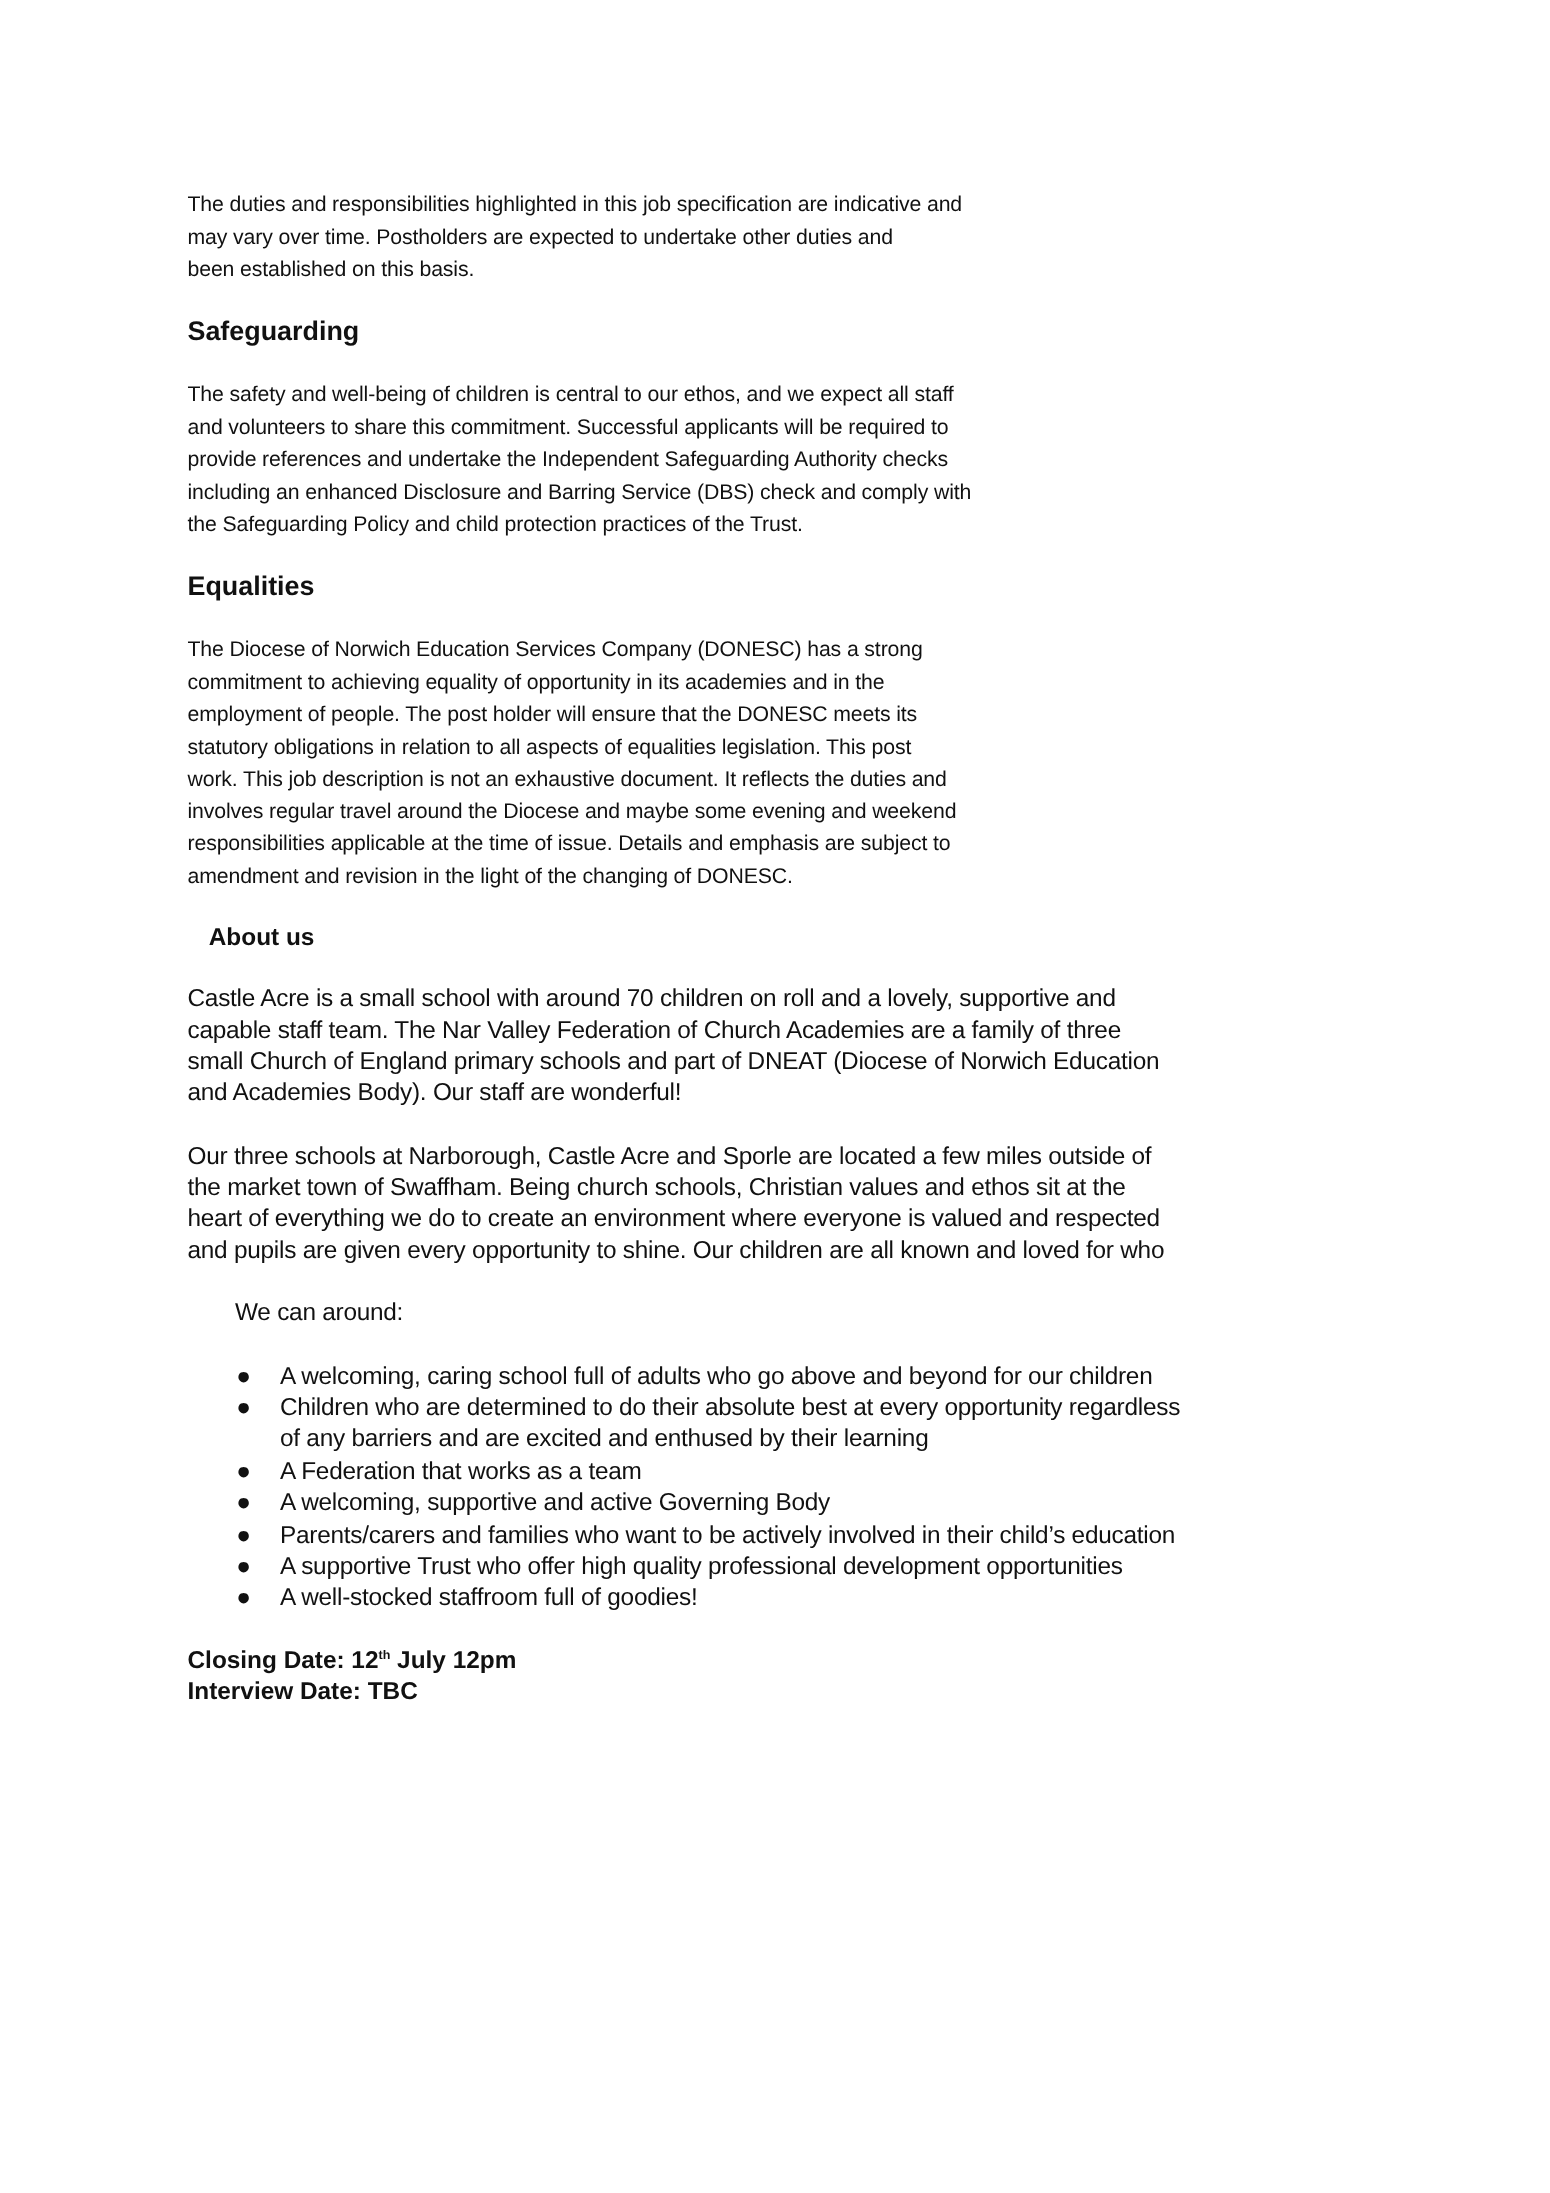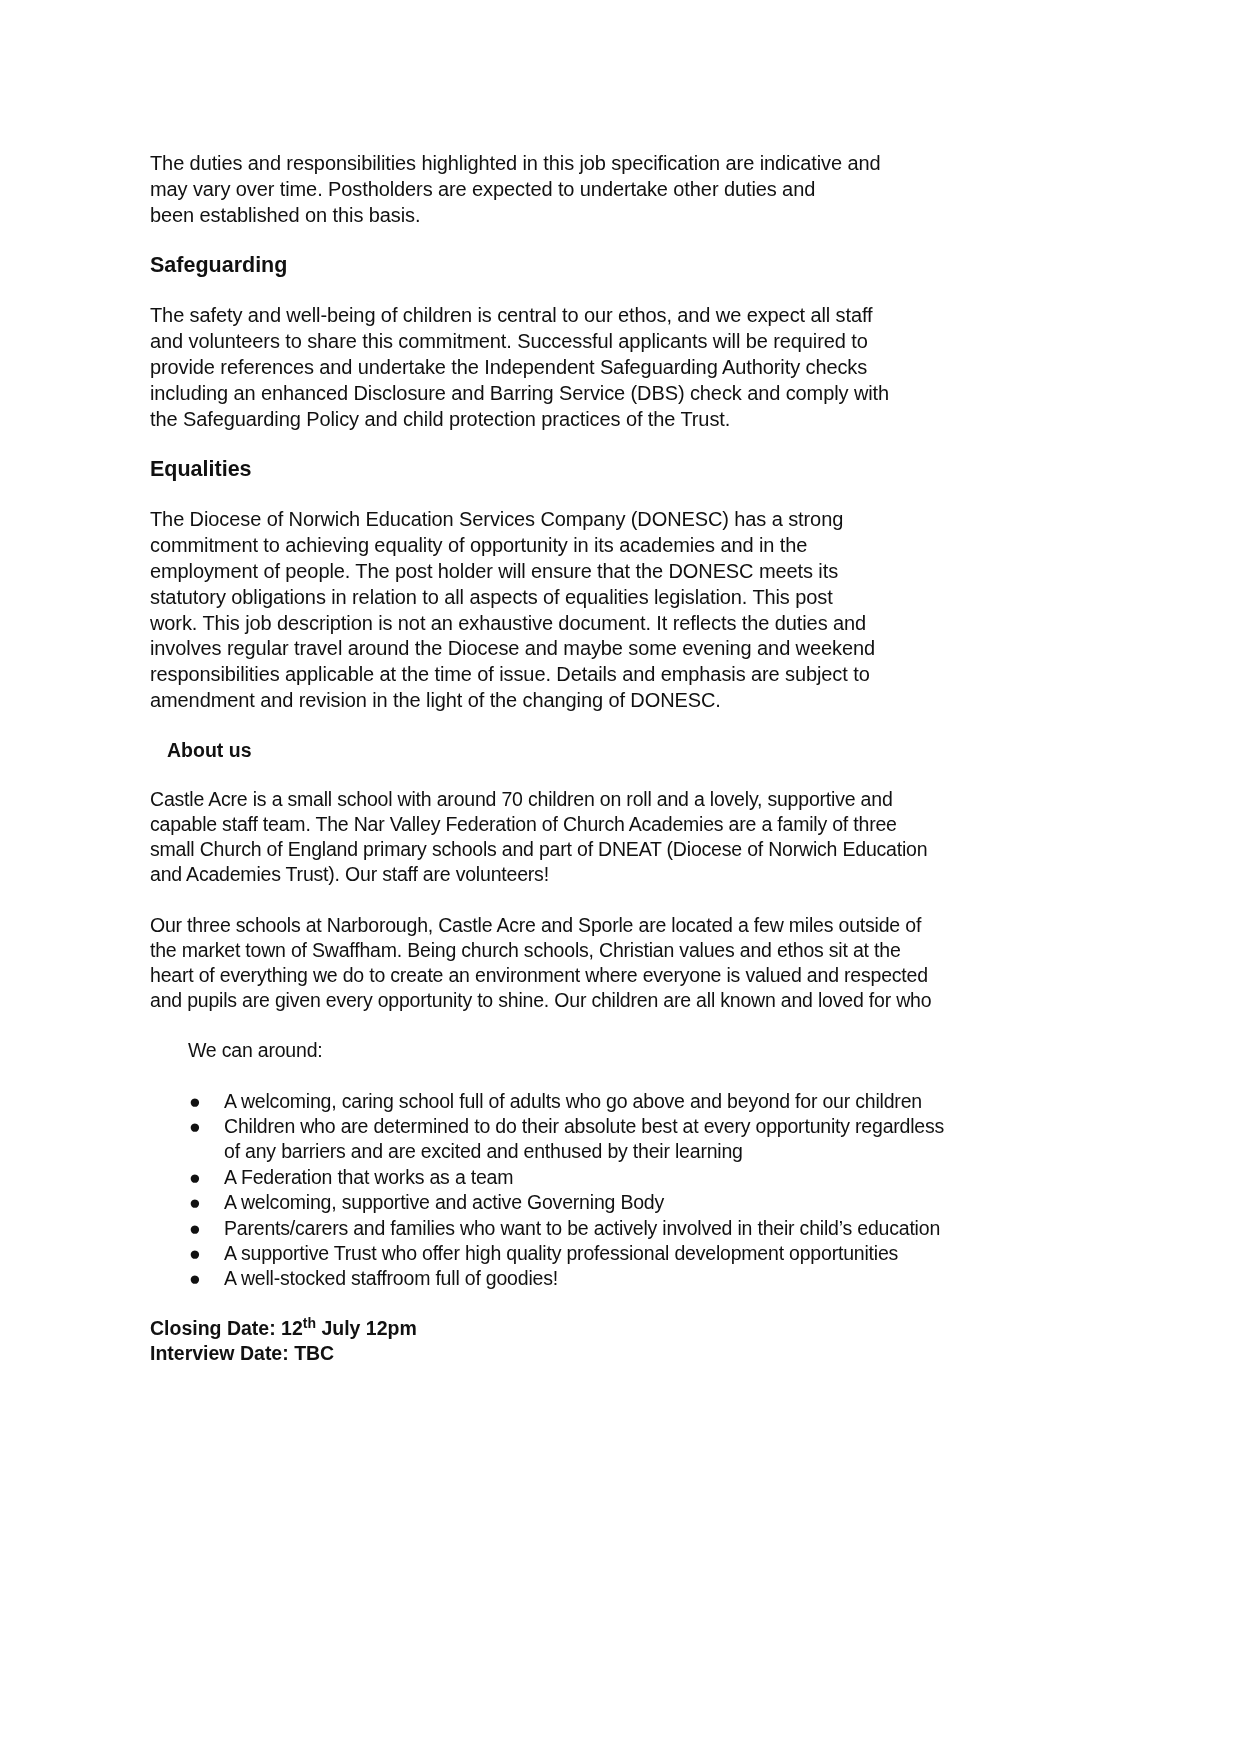--- a/index.html
+++ b/index.html
@@ -1,27 +1,27 @@
 <!DOCTYPE html>
 <html><head>
 <meta charset="utf-8">
 <style>
   html, body { margin: 0; padding: 0; background: #ffffff; }
   body { width: 1240px; height: 1754px; position: relative; overflow: hidden; font-family: "Liberation Sans", sans-serif; color: #111111; }
   .page { position: absolute; left: 150px; top: 151px; width: 950px; }
-  .p1 { font-size: 20px; line-height: 25.8px; margin: 0; letter-spacing: -0.1px; }
+  .p1 { font-size: 17px; line-height: 25.8px; margin: 0; letter-spacing: -0.1px; }
   .h1 { font-size: 21.5px; line-height: 26px; font-weight: bold; margin: 0; }
   .p2 { font-size: 19.5px; line-height: 25.2px; margin: 0; letter-spacing: -0.2px; }
   .h2 { font-size: 19.5px; line-height: 26px; font-weight: bold; margin: 17px; }
   .line { display: block; white-space: nowrap; }
   ul.bullets { list-style: none; margin: 0; padding: 0; }
   ul.bullets li { position: relative; padding-left: 74px; font-size: 19.5px; line-height: 25.4px; letter-spacing: -0.2px; }
   ul.bullets li .dot { position: absolute; left: 39px; top: 0; }
   .bold-line { font-size: 19.5px; line-height: 25.5px; font-weight: bold; margin: 0; display:block; }
-  sup { font-size: 14px; line-height: 0; vertical-align: 7px; }
+  sup { font-size: 10px; line-height: 0; vertical-align: 7px; }
 </style>
 </head>
 <body>
 
 <div class="page">
 
   <div class="p1">
     <span class="line">The duties and responsibilities highlighted in this job specification are indicative and</span>
     <span class="line">may vary over time.  Postholders are expected to undertake other duties and</span>
     <span class="line">been established on this basis.</span>
@@ -49,21 +49,21 @@
     <span class="line">responsibilities applicable at the time of issue. Details and emphasis are subject to</span>
     <span class="line">amendment and revision in the light of the changing of DONESC.</span>
   </div>
 
   <div class="h2" style="margin-top:23px;">About us</div>
 
   <div class="p2" style="margin-top:24px;">
     <span class="line">Castle Acre is a small school with around 70 children on roll and a lovely, supportive and</span>
     <span class="line">capable staff team. The Nar Valley Federation of Church Academies are a family of three</span>
     <span class="line">small Church of England primary schools and part of DNEAT (Diocese of Norwich Education</span>
-    <span class="line">and Academies Trust). Our staff are volunteers!</span>
+    <span class="line">and Academies Body). Our staff are wonderful!</span>
   </div>
 
   <div class="p2" style="margin-top:25px;">
     <span class="line">Our three schools at Narborough, Castle Acre and Sporle are located a few miles outside of</span>
     <span class="line">the market town of Swaffham.  Being church schools, Christian values and ethos sit at the</span>
     <span class="line">heart of everything we do to create an environment where everyone is valued and respected</span>
     <span class="line">and pupils are given every opportunity to shine. Our children are all known and loved for who</span>
   </div>
 
   <div class="p2" style="margin-top:25px; padding-left:38px;">We can around:</div>

